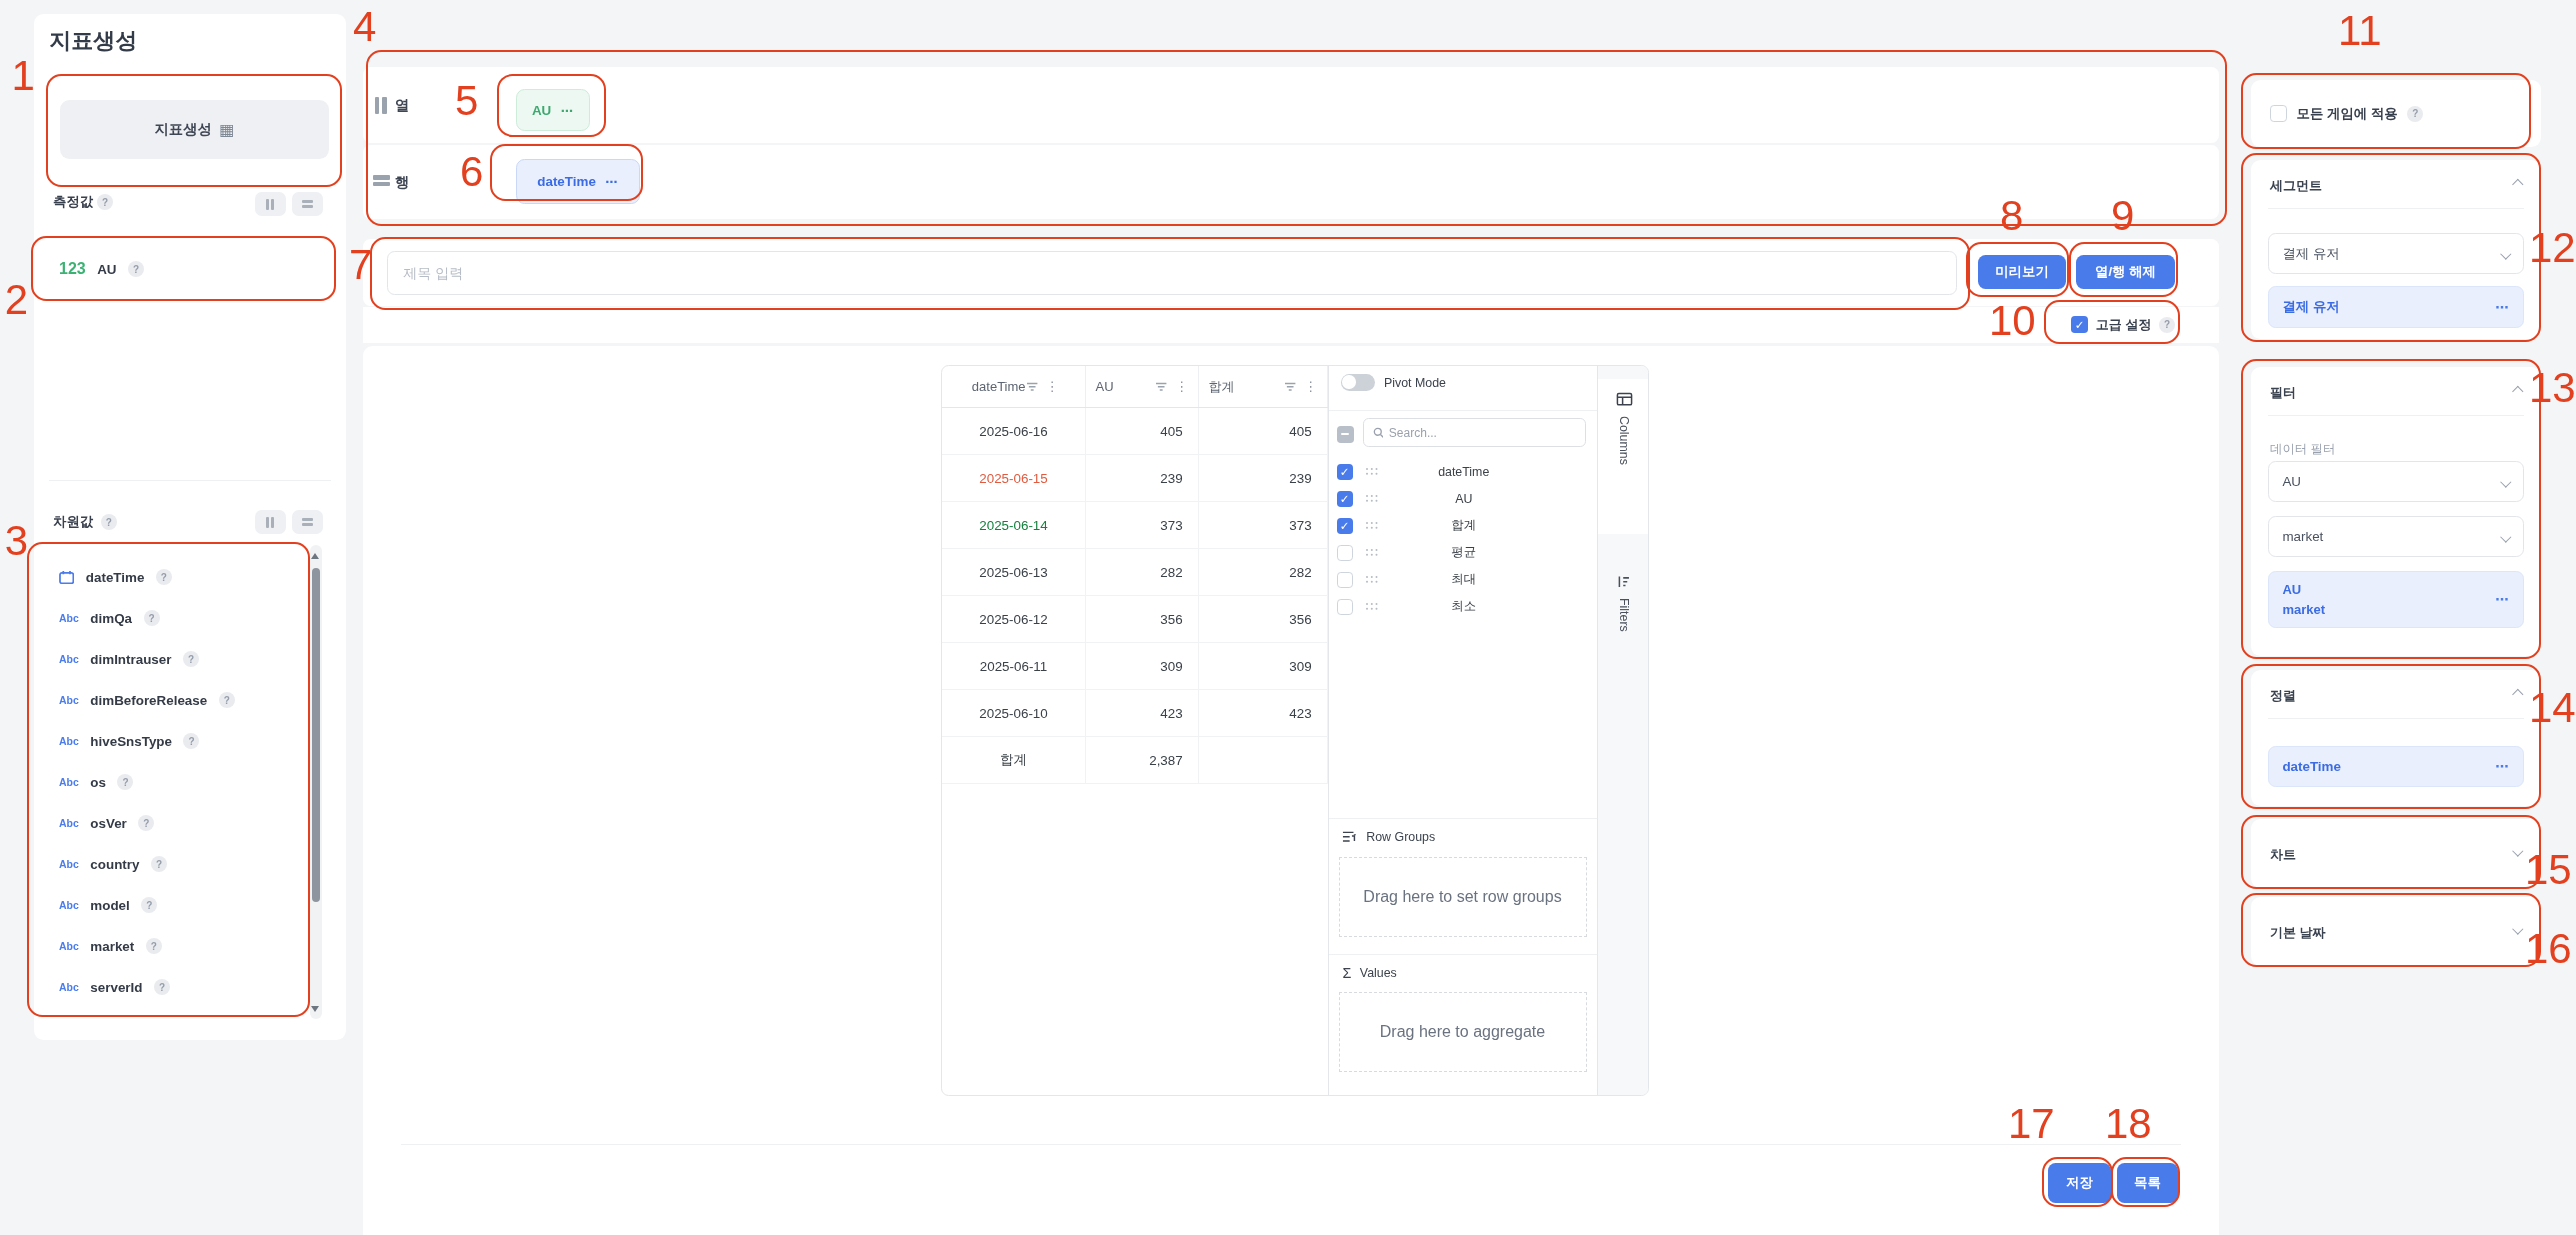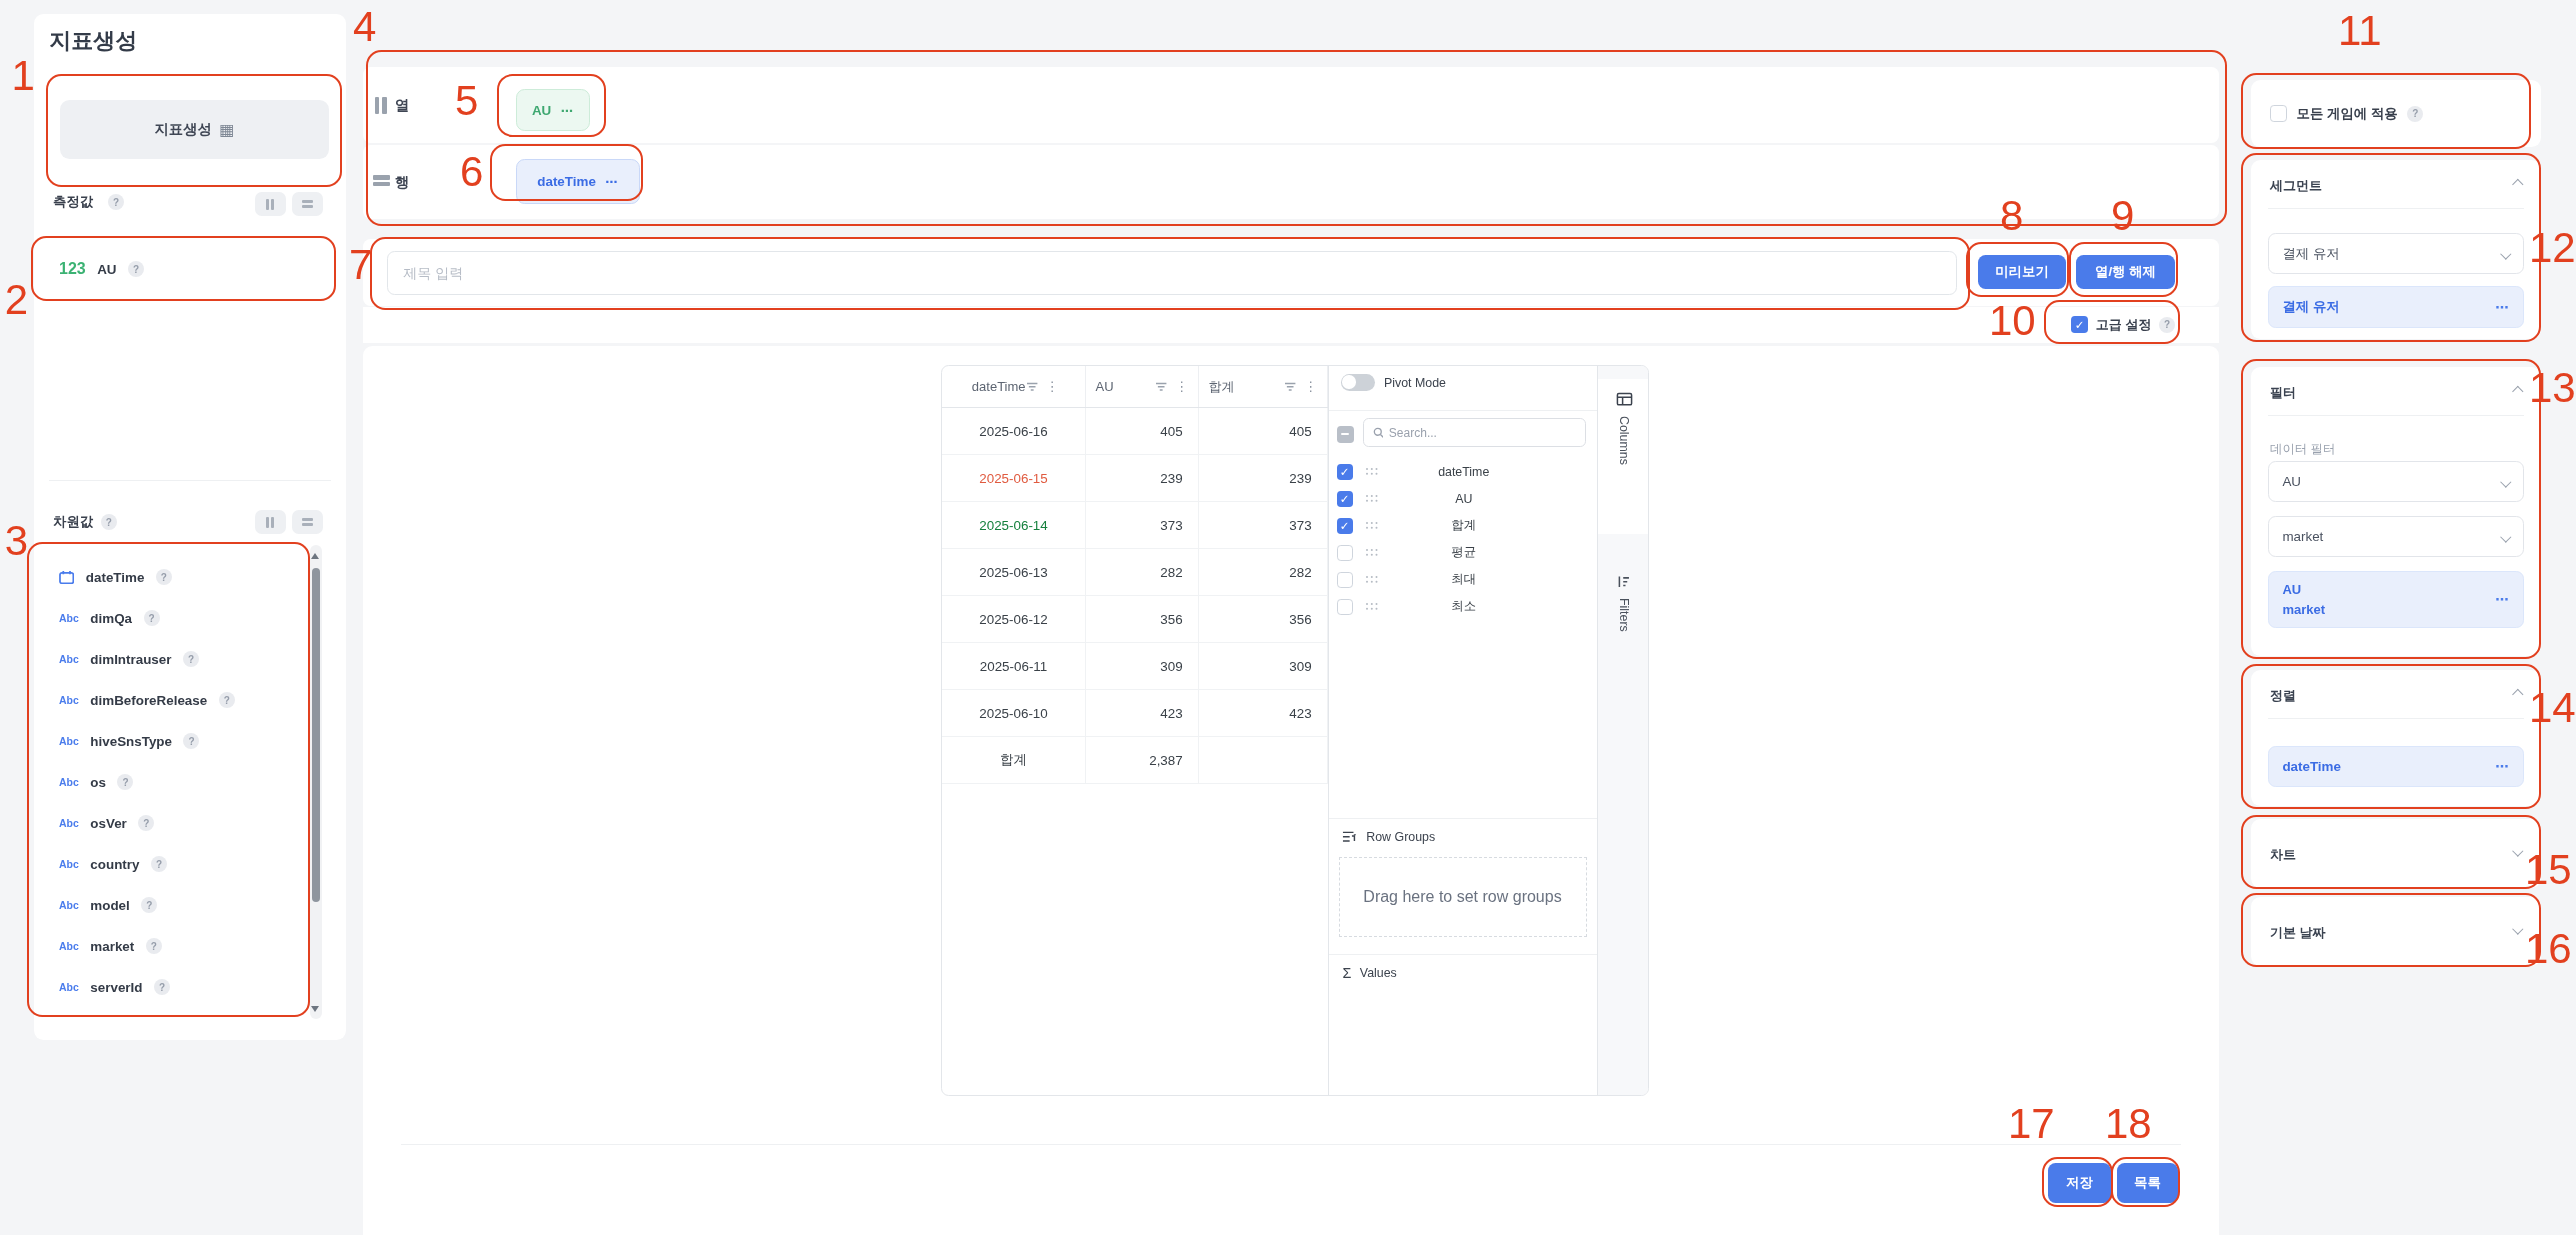--- a/index.html
+++ b/index.html
@@ -115,21 +115,21 @@
 <div id="stage">
 
   <div id="sidebar" class="abs card">
     <div class="abs page-title">지표생성</div>
 
     <button class="abs create-btn">
       <span>지표생성</span>
       <span class="grid-glyph">▦</span>
     </button>
 
-    <div class="abs flex" style="left:19px; top:179px; gap:15px;">
+    <div class="abs flex" style="left:19px; top:179px; gap:4px;">
       <span class="sec-head-label">측정값</span>
       <span class="help-badge">?</span>
     </div>
     <button class="abs mini-btn" style="left:221px; top:178px;">
       <span class="vbar"></span>
         <span class="vbar"></span>
     </button>
     <button class="abs mini-btn" style="left:258px; top:178px;">
       <span class="hbars">
           <span class="hbar2"></span>
@@ -406,20 +406,23 @@
           <span>Row Groups</span>
         </div>
         <div class="drop-zone" style="top:491px;">
           <span>Drag here to set row groups</span>
         </div>
 
         <div class="abs divider" style="left:0; top:588px; width:269px;"></div>
         <div class="zone-title" style="top:599px;">
           <span style="font-size:14.3px;">Σ</span>
           <span>Values</span>
+        </div>
+        <div class="drop-zone" style="top:626px;">
+          <span>Drag here to aggregate</span>
         </div>
       </div>
 
       <div class="g-tabs">
         <div class="side-tab active" style="top:13.4px; height:155px;">
           <svg width="17" height="14.3" viewBox="0 0 18 15">
               <rect x="1.5" y="1.5" width="15" height="12" rx="1.5" stroke="#3c434e" stroke-width="1.6" fill="none"></rect>
               <path d="M1.5 5.5h15M7 5.5V13.5" stroke="#3c434e" stroke-width="1.6"></path>
             </svg>
           <span class="vtext">Columns</span>

